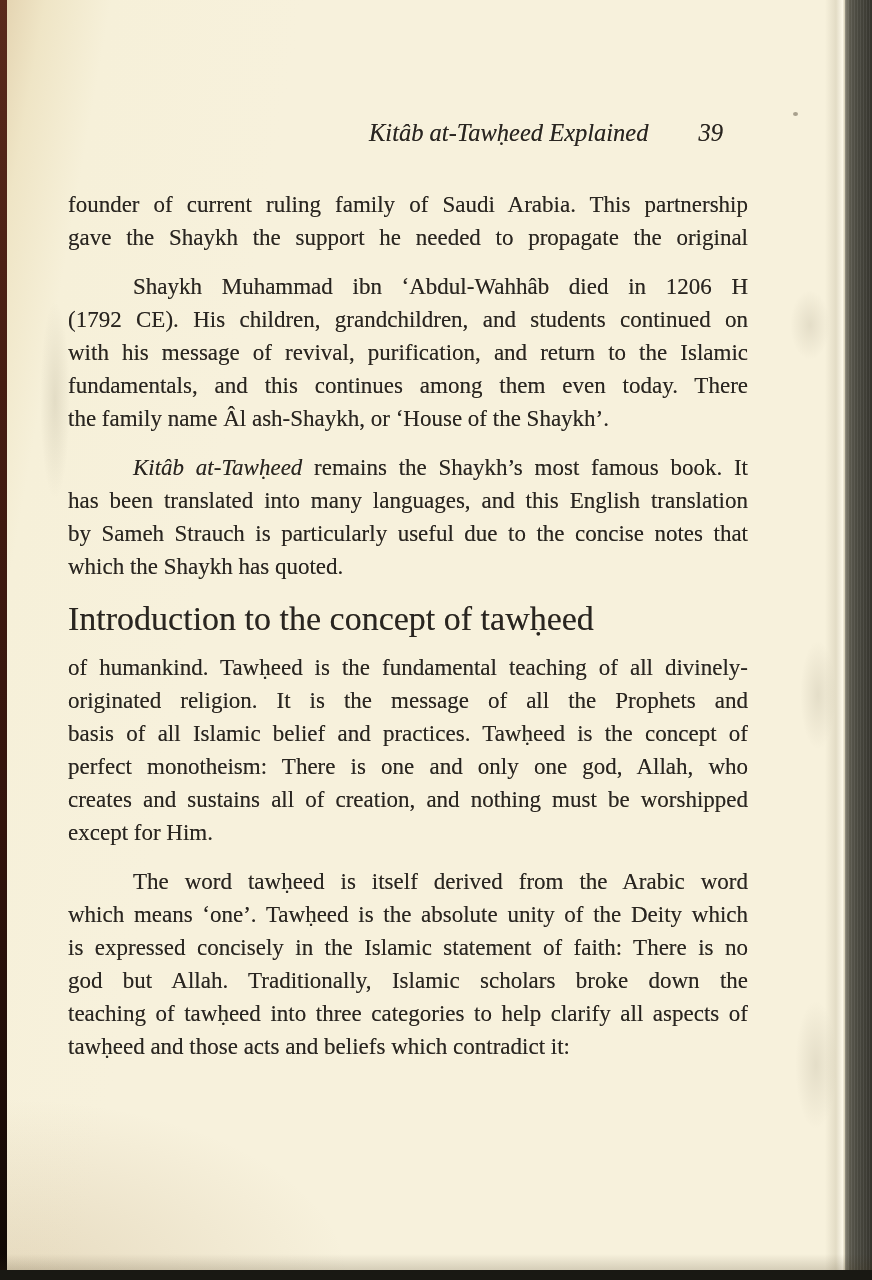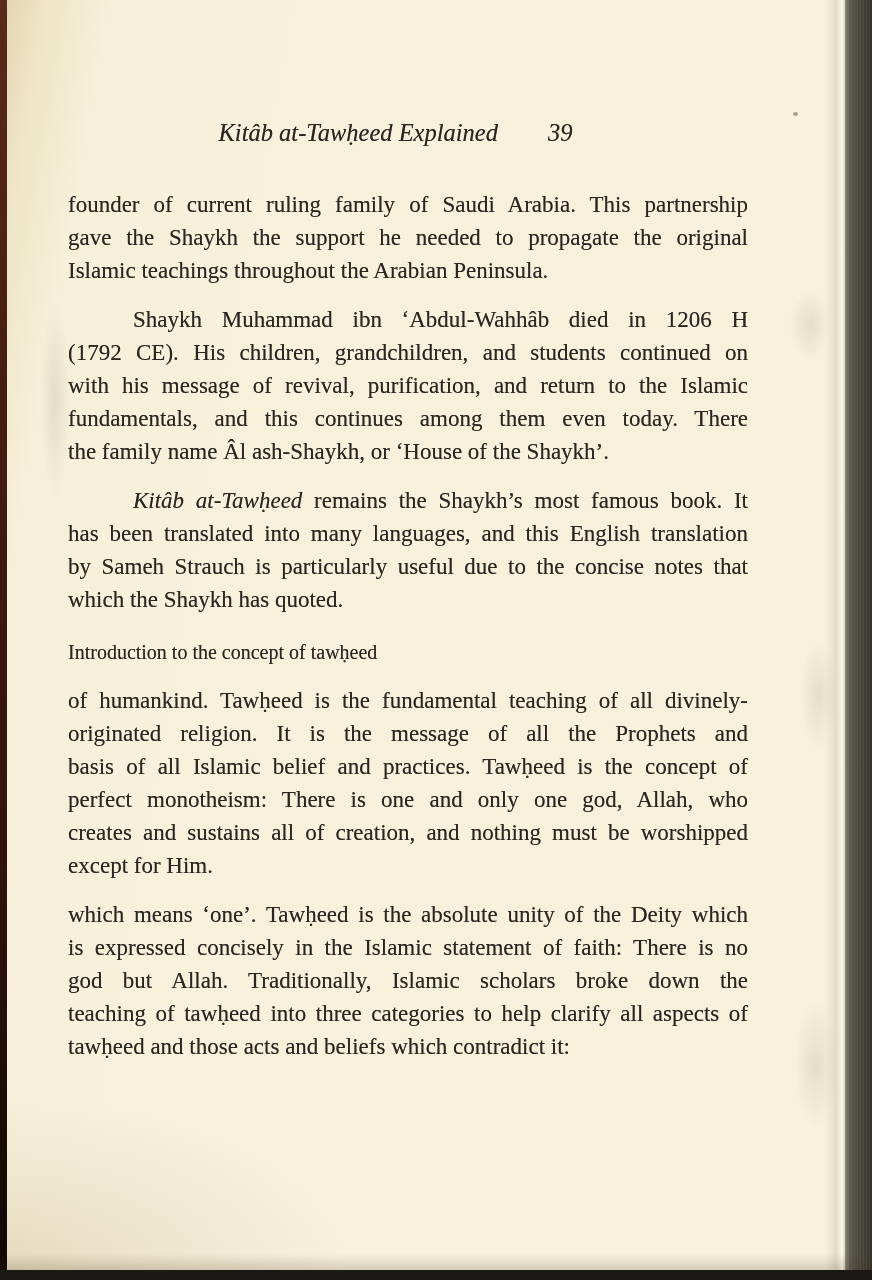--- a/index.html
+++ b/index.html
@@ -48,60 +48,59 @@
     background: radial-gradient(ellipse at center, rgba(90,80,55,0.12), rgba(90,80,55,0) 70%);
     pointer-events: none;
   }
   .speck {
     position: absolute; width: 5px; height: 4px; border-radius: 50%;
     background: rgba(70,62,45,0.45);
   }
 
   .running-header {
     position: absolute; top: 118px; left: 68px; right: 149px;
-    display: flex; justify-content: center; align-items: baseline; gap: 50px;
+    display: flex; justify-content: flex-end; align-items: baseline; gap: 50px;
     font-style: italic; font-size: 24.5px; line-height: 30px;
     text-shadow: 0 0 0.6px rgba(41,37,32,0.55);
   }
   .text-block {
     position: absolute; top: 188px; left: 68px; width: 680px;
     font-size: 23px;
     text-shadow: 0 0 0.6px rgba(41,37,32,0.5);
   }
   .paragraph { margin: 0 0 16px 0; }
   .line {
     line-height: 33px;
     text-align: justify;
     text-align-last: justify;
     white-space: normal;
   }
   .line-last { text-align-last: left; }
   .line-indent { padding-left: 65px; }
   .em { font-style: italic; }
   .section-heading {
-    font-size: 20px; font-weight: 400; line-height: 40px;
+    font-size: 34px; font-weight: 400; line-height: 40px;
     margin: 16px 0 12px 0; white-space: nowrap;
     text-shadow: 0 0 0.6px rgba(41,37,32,0.5);
   }
 </style>
 </head>
 <body>
 
 <div class="page">
 
   <div class="running-header">
     <span>Kitâb at-Tawḥeed Explained</span>
     <span>39</span>
   </div>
 
   <div class="text-block">
       <div class="paragraph">
         <div class="line"><span>founder of current ruling family of Saudi Arabia. This partnership</span></div>
         <div class="line"><span>gave the Shaykh the support he needed to propagate the original</span></div>
-        <div class="line line-last"><span>Islamic teachings throughout the Arabian Peninsula.</span></div>
       </div>
       <div class="paragraph">
         <div class="line line-indent"><span>Shaykh Muhammad ibn ‘Abdul-Wahhâb died in 1206 H</span></div>
         <div class="line"><span>(1792 CE). His children, grandchildren, and students continued on</span></div>
         <div class="line"><span>with his message of revival, purification, and return to the Islamic</span></div>
         <div class="line"><span>fundamentals, and this continues among them even today. There</span></div>
         <div class="line line-last"><span>the family name Âl ash-Shaykh, or ‘House of the Shaykh’.</span></div>
       </div>
       <div class="paragraph">
         <div class="line line-indent"><span class="em">Kitâb at-Tawḥeed</span><span> remains the Shaykh’s most famous book. It</span></div>
@@ -112,20 +111,21 @@
       <h2 class="section-heading">Introduction to the concept of tawḥeed</h2>
       <div class="paragraph">
         <div class="line"><span>of humankind. Tawḥeed is the fundamental teaching of all divinely-</span></div>
         <div class="line"><span>originated religion. It is the message of all the Prophets and</span></div>
         <div class="line"><span>basis of all Islamic belief and practices. Tawḥeed is the concept of</span></div>
         <div class="line"><span>perfect monotheism: There is one and only one god, Allah, who</span></div>
         <div class="line"><span>creates and sustains all of creation, and nothing must be worshipped</span></div>
         <div class="line line-last"><span>except for Him.</span></div>
       </div>
       <div class="paragraph">
+        <div class="line line-indent"><span>The word tawḥeed is itself derived from the Arabic word</span></div>
         <div class="line"><span>which means ‘one’. Tawḥeed is the absolute unity of the Deity which</span></div>
         <div class="line"><span>is expressed concisely in the Islamic statement of faith: There is no</span></div>
         <div class="line"><span>god but Allah. Traditionally, Islamic scholars broke down the</span></div>
         <div class="line"><span>teaching of tawḥeed into three categories to help clarify all aspects of</span></div>
         <div class="line line-last"><span>tawḥeed and those acts and beliefs which contradict it:</span></div>
       </div>
     </div>
 
   <div class="smudge" style="left:790px; top:290px; width:40px; height:70px;"></div>
   <div class="smudge" style="left:800px; top:640px; width:36px; height:110px;"></div>

